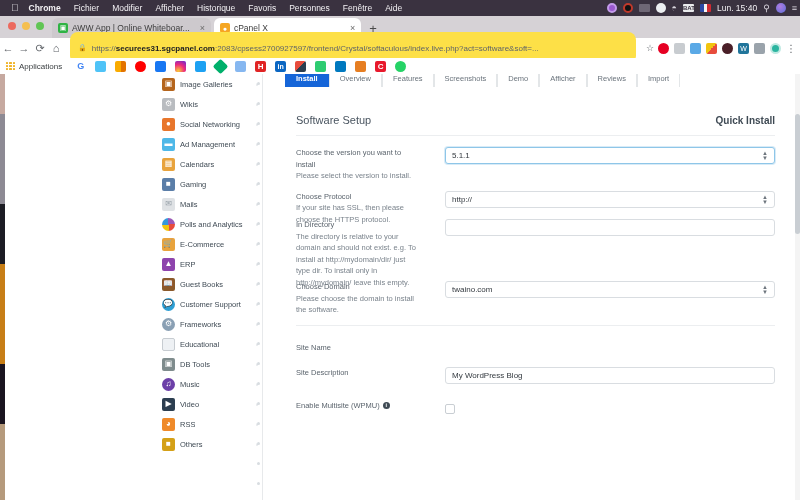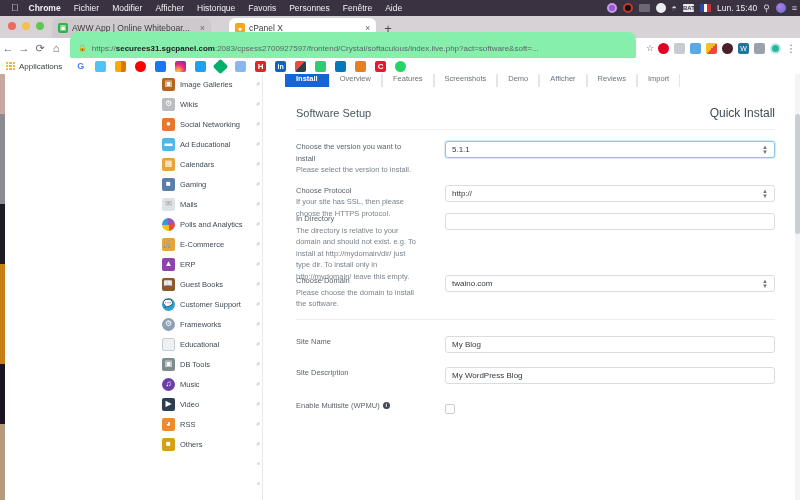--- a/index.html
+++ b/index.html
@@ -46,21 +46,21 @@
   .tab .x{margin-left:6px;color:#6b6b6b;font-size:9px;}
   .newtab{font-size:13px;color:#4a4a4a;margin-left:8px;margin-bottom:2px;}
 
   
   .toolbar{
     position:absolute;top:38px;left:0;width:800px;height:20px;
     background:#ffffff;display:flex;align-items:center;
   }
   .navbtn{width:16px;text-align:center;font-size:11px;color:#5f6368;}
   .omnibox{
-    flex:1;height:32px;margin:0 6px 0 6px;background:#86efac;border-radius:8px;
+    flex:1;height:32px;margin:0 6px 0 6px;background:#fde047;border-radius:8px;
     display:flex;align-items:center;padding:0 8px;font-size:8px;color:#5f6368;
     overflow:hidden;white-space:nowrap;text-align:center;
   }
   .omnibox .lock{margin-right:5px;font-size:7px;color:#5f6368;}
   .omnibox .host{color:#202124;font-weight:bold;}
   .omnibox .path{color:#5f6368;}
   .tb-ext{display:flex;align-items:center;gap:5px;padding-right:6px;}
   .ext{width:11px;height:11px;border-radius:2px;display:inline-block;}
   .ext.circ{border-radius:50%;}
 
@@ -107,21 +107,21 @@
   .ctab{padding:3px 10px 4px 10px;border:1px solid #e3e6e8;border-bottom:none;
         background:#fff;white-space:nowrap;position:relative;top:1px;}
   .ctab.sel{background:#1565d8;color:#fff;border-color:#1565d8;font-weight:bold;}
 
   .panel{position:absolute;left:0;top:18px;width:537px;height:408px;}
   .sect-head{
     display:flex;justify-content:space-between;align-items:baseline;
     padding:0 25px 0 33px;
   }
   .sect-title{font-size:11px;color:#4a5560;font-weight:normal;}
-  .sect-action{font-size:12px;color:#3f4a54;font-weight:normal;}
+  .sect-action{font-size:10px;color:#3f4a54;font-weight:bold;}
   .hr{height:1px;background:#eceef0;margin:9px 25px 0 33px;}
 
   .frow{display:flex;padding:0 25px 0 33px;margin-top:11px;}
   .fleft{width:120px;font-size:7.5px;color:#5b646d;line-height:11.5px;}
   .fleft .desc{color:#7a838c;}
   .fright{flex:1;padding-left:29px;}
   .field{
     width:100%;height:17px;box-sizing:border-box;
     border:1px solid #d9dde1;border-radius:3px;background:#fff;
     font-size:8px;color:#33393f;padding:0 6px;display:flex;align-items:center;
@@ -174,21 +174,21 @@
       <span class="tl r"></span>
       <span class="tl y"></span>
       <span class="tl g"></span>
     </div>
     <div style="width:52px;"></div>
     <div class="tab inactive">
       <span class="favicon" style="background:#2fb344;">▣</span>
       <span class="ttl">AWW App | Online Whiteboar...</span>
       <span class="x">×</span>
     </div>
-    <div class="tab active" style="margin-left:18px;">
+    <div class="tab active" style="margin-left:3px;">
       <span class="favicon" style="background:#f5a623;">●</span>
       <span class="ttl">cPanel X</span>
       <span class="x" style="margin-left:78px;">×</span>
     </div>
     <span class="newtab">+</span>
   </div>
 
   <div class="toolbar">
     <span class="navbtn">←</span>
     <span class="navbtn">→</span>
@@ -270,21 +270,21 @@
         <span class="lbl">Wikis</span>
         <span class="caret">›</span>
       </div>
       <div class="side-item">
         <span class="ico" style="background:#e8762c;">●</span>
         <span class="lbl">Social Networking</span>
         <span class="caret">›</span>
       </div>
       <div class="side-item">
         <span class="ico" style="background:#4eb8e8;">▬</span>
-        <span class="lbl">Ad Educational</span>
+        <span class="lbl">Ad Management</span>
         <span class="caret">›</span>
       </div>
       <div class="side-item">
         <span class="ico" style="background:#e8a33d;">▦</span>
         <span class="lbl">Calendars</span>
         <span class="caret">›</span>
       </div>
       <div class="side-item">
         <span class="ico" style="background:#5b7ea8;">■</span>
         <span class="lbl">Gaming</span>
@@ -390,21 +390,21 @@
         <div class="ctab">Features</div>
         <div class="ctab">Screenshots</div>
         <div class="ctab">Demo</div>
         <div class="ctab">Afficher</div>
         <div class="ctab">Reviews</div>
         <div class="ctab">Import</div>
       </div>
 
       <div class="panel">
 
-        <div class="sect-head" style="margin-top:14px;">
+        <div class="sect-head" style="margin-top:22px;">
           <span class="sect-title">Software Setup</span>
           <span class="sect-action">Quick Install</span>
         </div>
         <div class="hr"></div>
 
         <div class="frow" style="">
           <div class="fleft">
             <div>Choose the version you want to install</div>
             <div class="desc">Please select the version to install.</div>
           </div>
@@ -451,25 +451,20 @@
               <span>twaino.com</span>
               <span class="spin">▲<br>▼</span>
             </div>
           </div>
         </div>
 
         <div class="hr"></div>
 
         <div class="frow" style="margin-top:16px;">
           <div class="fleft">Site Name</div>
-          <div class="fright">
-            <div class="field">
-              <span>My Blog</span>
-            </div>
-          </div>
         </div>
 
         <div class="frow" style="margin-top:14px;">
           <div class="fleft">Site Description</div>
           <div class="fright">
             <div class="field">
               <span>My WordPress Blog</span>
             </div>
           </div>
         </div>

